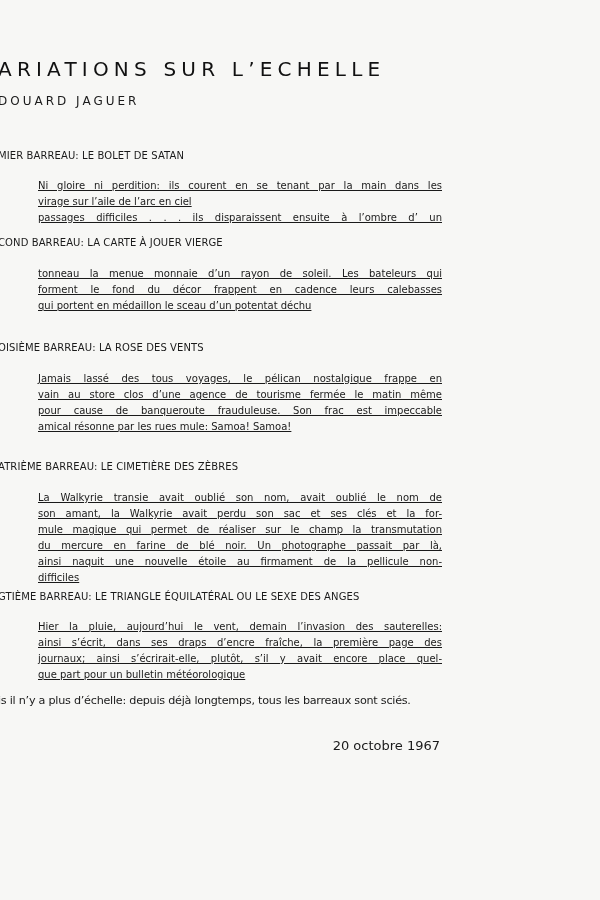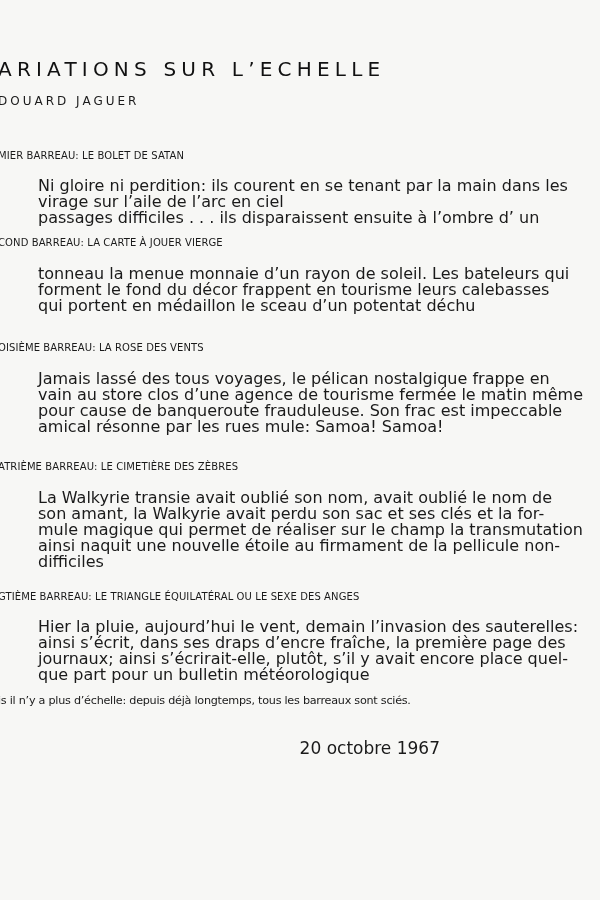--- a/index.html
+++ b/index.html
@@ -40,24 +40,25 @@
       left: -2px;
       font-size: 10px;
       letter-spacing: 0.1px;
       white-space: nowrap;
       color: #1a1a1a;
     }
     .stanza {
       position: absolute;
       left: 38px;
       width: 404px;
-      font-size: 16px;
+      font-size: 10px;
       line-height: 16px;
       text-align: justify;
       color: #1a1a1a;
+      text-decoration: underline;
     }
     .stanza .line {
       display: block;
       white-space: nowrap;
       text-align: justify;
       text-align-last: justify;
     }
     .stanza .line.last {
       text-align-last: left;
     }
@@ -67,58 +68,59 @@
       top: 694px;
       font-size: 11.2px;
       white-space: nowrap;
       letter-spacing: -0.25px;
       color: #1a1a1a;
     }
     .date {
       position: absolute;
       right: 160px;
       top: 738px;
-      font-size: 17px;
+      font-size: 13px;
       white-space: nowrap;
       color: #1a1a1a;
     }
   </style>
 </head>
 <body>
 
 <h1 class="title">ARIATIONS SUR L’ECHELLE</h1>
 <div class="author">DOUARD JAGUER</div>
 
 <div class="section-heading" style="top:150px;">MIER BARREAU: LE BOLET DE SATAN</div>
 <div class="stanza" style="top:178px;">
   <span class="line">Ni gloire ni perdition: ils courent en se tenant par la main dans les</span>
   <span class="line last">virage sur l’aile de l’arc en ciel</span>
   <span class="line">passages difficiles . . . ils disparaissent ensuite à l’ombre d’ un</span>
 </div>
 
 <div class="section-heading" style="top:237px;">COND BARREAU: LA CARTE À JOUER VIERGE</div>
 <div class="stanza" style="top:266px;">
   <span class="line">tonneau la menue monnaie d’un rayon de soleil. Les bateleurs qui</span>
-  <span class="line">forment le fond du décor frappent en tourisme leurs calebasses</span>
+  <span class="line">forment le fond du décor frappent en cadence leurs calebasses</span>
   <span class="line last">qui portent en médaillon le sceau d’un potentat déchu</span>
 </div>
 
 <div class="section-heading" style="top:342px;">OISIÈME BARREAU: LA ROSE DES VENTS</div>
 <div class="stanza" style="top:371px;">
   <span class="line">Jamais lassé des tous voyages, le pélican nostalgique frappe en</span>
   <span class="line">vain au store clos d’une agence de tourisme fermée le matin même</span>
   <span class="line">pour cause de banqueroute frauduleuse. Son frac est impeccable</span>
   <span class="line last">amical résonne par les rues mule: Samoa! Samoa!</span>
 </div>
 
 <div class="section-heading" style="top:461px;">ATRIÈME BARREAU: LE CIMETIÈRE DES ZÈBRES</div>
 <div class="stanza" style="top:490px;">
   <span class="line">La Walkyrie transie avait oublié son nom, avait oublié le nom de</span>
   <span class="line">son amant, la Walkyrie avait perdu son sac et ses clés et  la for-</span>
   <span class="line">mule magique qui permet de réaliser sur le champ la transmutation</span>
+  <span class="line">du mercure en farine de blé noir. Un photographe passait par là,</span>
   <span class="line">ainsi naquit une nouvelle étoile au firmament de la pellicule non-</span>
   <span class="line last">difficiles</span>
 </div>
 
 <div class="section-heading" style="top:591px;">GTIÈME BARREAU: LE TRIANGLE ÉQUILATÉRAL OU LE SEXE DES ANGES</div>
 <div class="stanza" style="top:619px;">
   <span class="line">Hier la pluie, aujourd’hui le vent, demain l’invasion des sauterelles:</span>
   <span class="line">ainsi s’écrit, dans ses draps d’encre fraîche, la première page des</span>
   <span class="line">journaux; ainsi s’écrirait-elle, plutôt, s’il y avait encore place quel-</span>
   <span class="line last">que part pour un bulletin météorologique</span>

